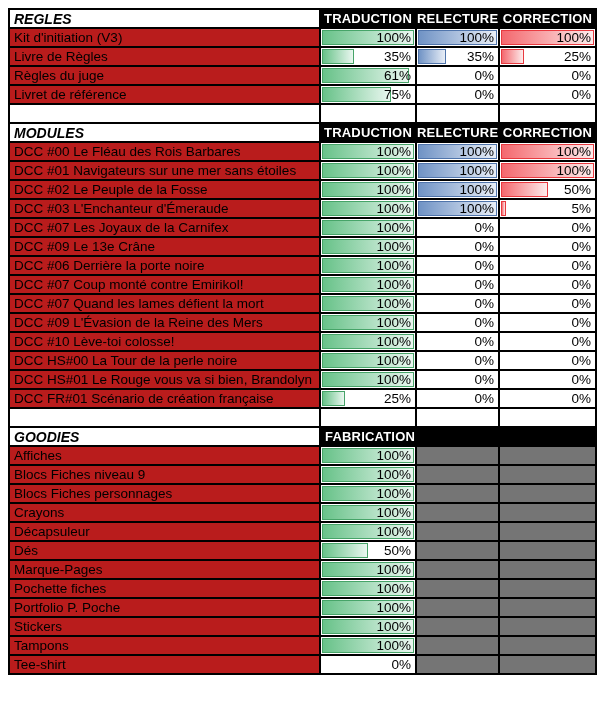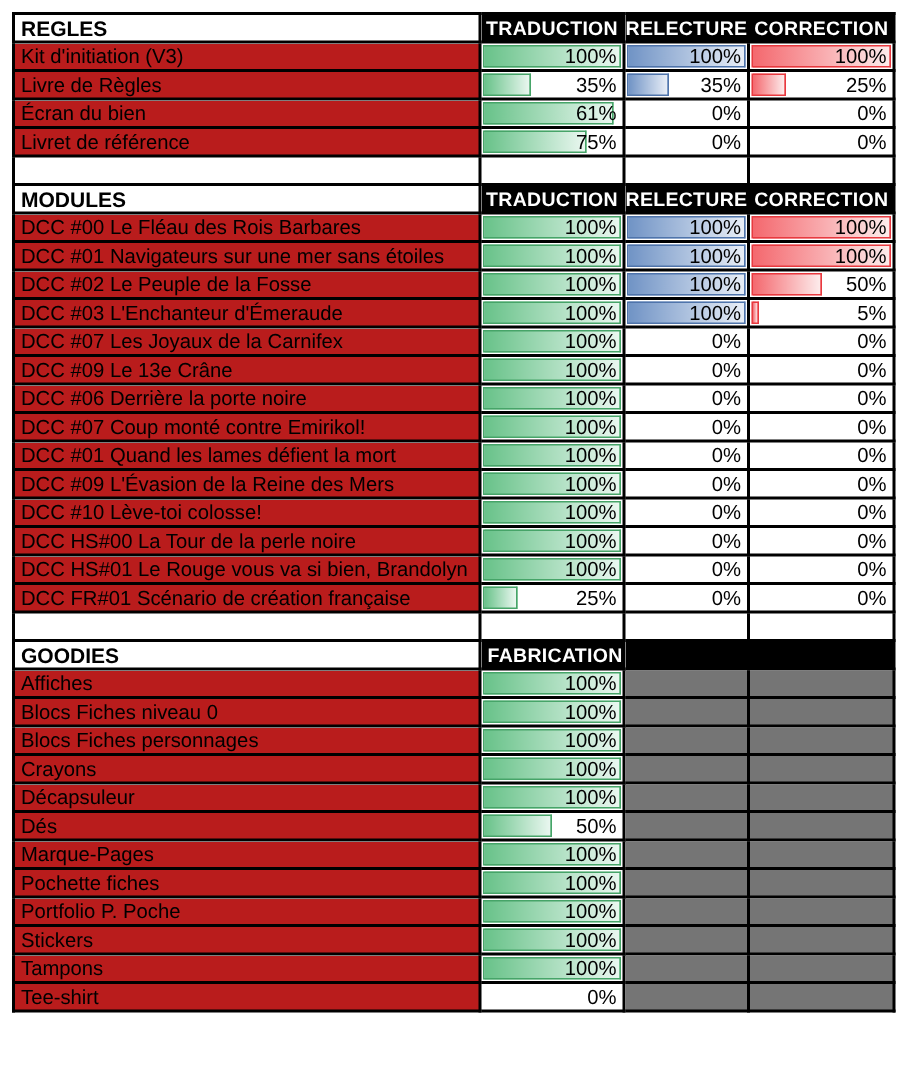--- a/index.html
+++ b/index.html
@@ -27,20 +27,21 @@
     color:#000;
     overflow:hidden;
     white-space:nowrap;
     box-sizing:content-box;
   }
   td.section-title{
     font-weight:bold;
     padding-left:4px;
     background:#fff;
     font-size:14px;
+    font-style:italic;
   }
   td.col-header{
     background:var(--header-bg,#000);
     color:var(--header-text,#fff);
     font-weight:bold;
     text-align:center;
     font-size:13px;
     letter-spacing:.2px;
   }
   td.col-header.left{ text-align:left; padding-left:4px; }
@@ -121,21 +122,21 @@
             </div>
           </td>
           <td class="progress-cell">
             <div class="cell-box">
               <div class="bar" style="width: 25%; background: linear-gradient(90deg, rgb(244, 104, 110) 0%, rgb(253, 236, 236) 100%); border-color: rgb(232, 57, 63);"></div>
               <span class="pct">25%</span>
             </div>
           </td>
         </tr>
         <tr>
-          <td class="row-label">Écran du bien</td>
+          <td class="row-label">Règles du juge</td>
           <td class="progress-cell">
             <div class="cell-box">
               <div class="bar" style="width: 95%; background: linear-gradient(90deg, rgb(104, 194, 137) 0%, rgb(234, 247, 240) 100%); border-color: rgb(70, 164, 104);"></div>
               <span class="pct">61%</span>
             </div>
           </td>
           <td class="progress-cell">
             <div class="cell-box">
               <span class="pct">0%</span>
             </div>
@@ -331,21 +332,21 @@
               <span class="pct">0%</span>
             </div>
           </td>
           <td class="progress-cell">
             <div class="cell-box">
               <span class="pct">0%</span>
             </div>
           </td>
         </tr>
         <tr>
-          <td class="row-label">DCC #01 Quand les lames défient la mort</td>
+          <td class="row-label">DCC #07 Quand les lames défient la mort</td>
           <td class="progress-cell">
             <div class="cell-box">
               <div class="bar" style="width: 100%; background: linear-gradient(90deg, rgb(104, 194, 137) 0%, rgb(234, 247, 240) 100%); border-color: rgb(70, 164, 104);"></div>
               <span class="pct">100%</span>
             </div>
           </td>
           <td class="progress-cell">
             <div class="cell-box">
               <span class="pct">0%</span>
             </div>
@@ -468,21 +469,21 @@
           <td class="progress-cell">
             <div class="cell-box">
               <div class="bar" style="width: 100%; background: linear-gradient(90deg, rgb(104, 194, 137) 0%, rgb(234, 247, 240) 100%); border-color: rgb(70, 164, 104);"></div>
               <span class="pct">100%</span>
             </div>
           </td>
           <td class="disabled-cell"></td>
           <td class="disabled-cell"></td>
         </tr>
         <tr>
-          <td class="row-label">Blocs Fiches niveau 0</td>
+          <td class="row-label">Blocs Fiches niveau 9</td>
           <td class="progress-cell">
             <div class="cell-box">
               <div class="bar" style="width: 100%; background: linear-gradient(90deg, rgb(104, 194, 137) 0%, rgb(234, 247, 240) 100%); border-color: rgb(70, 164, 104);"></div>
               <span class="pct">100%</span>
             </div>
           </td>
           <td class="disabled-cell"></td>
           <td class="disabled-cell"></td>
         </tr>
         <tr>

